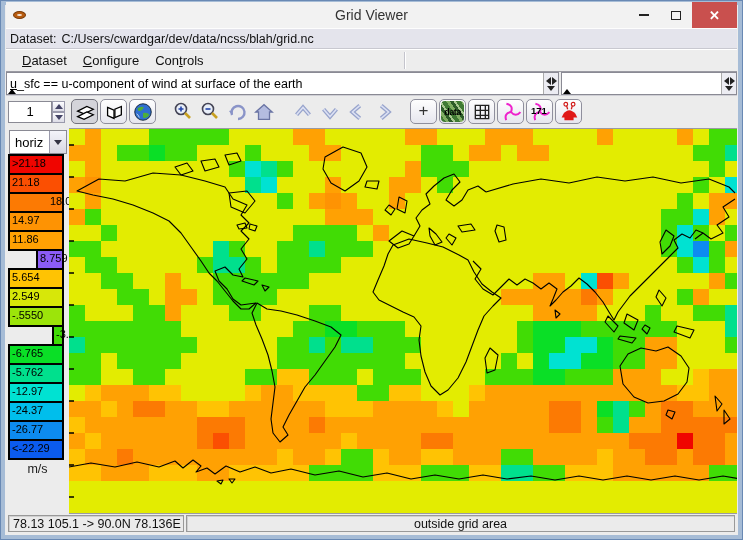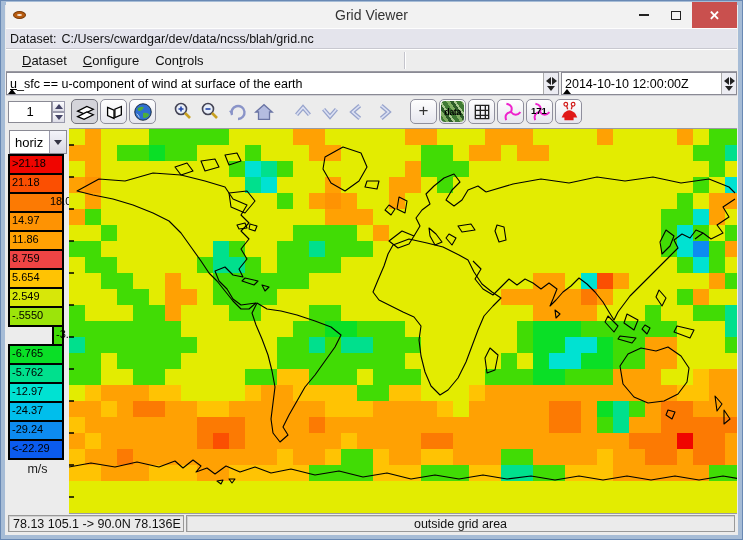--- a/index.html
+++ b/index.html
@@ -120,21 +120,20 @@
       <span class="corner-tri"></span>
       <div class="cspin">
         <span class="lr">
               <span class="tri l"></span>
               <span class="tri r"></span>
             </span>
         <span class="tri dn"></span>
       </div>
     </div>
     <div class="combo dt">
-      <span class="txt">2014-10-10 12:00:00Z</span>
       <span class="corner-tri"></span>
       <div class="cspin">
         <span class="lr">
               <span class="tri l"></span>
               <span class="tri r"></span>
             </span>
         <span class="tri dn"></span>
       </div>
     </div>
   </div>
@@ -280,30 +279,30 @@
         <span class="horiz-drop">
               <span class="tri dn" style="border-top-color:#334;"></span>
             </span>
       </div>
       <div class="scale">
             <div class="scale-box" style="background: rgb(240, 5, 0);">&gt;21.18</div>
             <div class="scale-box" style="background: rgb(251, 79, 2);">21.18</div>
             <div class="scale-box" style="background: rgb(252, 122, 3); padding-left: 40px;">18.07</div>
             <div class="scale-box" style="background: rgb(254, 147, 3);">14.97</div>
             <div class="scale-box" style="background: rgb(255, 161, 3);">11.86</div>
-            <div class="scale-box" style="background: #ef4444;">8.759</div>
+            <div class="scale-box" style="background: #8b5cf6; margin-left: 28px;">8.759</div>
             <div class="scale-box" style="background: rgb(255, 195, 3);">5.654</div>
             <div class="scale-box" style="background: rgb(215, 231, 9);">2.549</div>
             <div class="scale-box" style="background: rgb(156, 228, 10);">-.5550</div>
             <div class="scale-box" style="background: rgb(65, 220, 5); margin-left: 44px;">-3.660</div>
             <div class="scale-box" style="background: rgb(10, 223, 38);">-6.765</div>
             <div class="scale-box" style="background: rgb(0, 224, 141);">-5.762</div>
             <div class="scale-box" style="background: rgb(0, 226, 210);">-12.97</div>
             <div class="scale-box" style="background: rgb(0, 190, 236);">-24.37</div>
-            <div class="scale-box" style="background: rgb(13, 139, 240);">-29.24</div>
+            <div class="scale-box" style="background: rgb(13, 139, 240);">-26.77</div>
             <div class="scale-box" style="background: rgb(11, 91, 238);">&lt;-22.29</div>
           </div>
       <div class="units">m/s</div>
     </div>
 
     <div class="mapwrap">
       <div class="map-cells" style="grid-template-columns: repeat(42, 16px); grid-auto-rows: 16px;">
             <div style="background: rgb(227, 236, 1);"></div>
             <div style="background: rgb(255, 161, 3);"></div>
             <div style="background: rgb(227, 236, 1);"></div>

